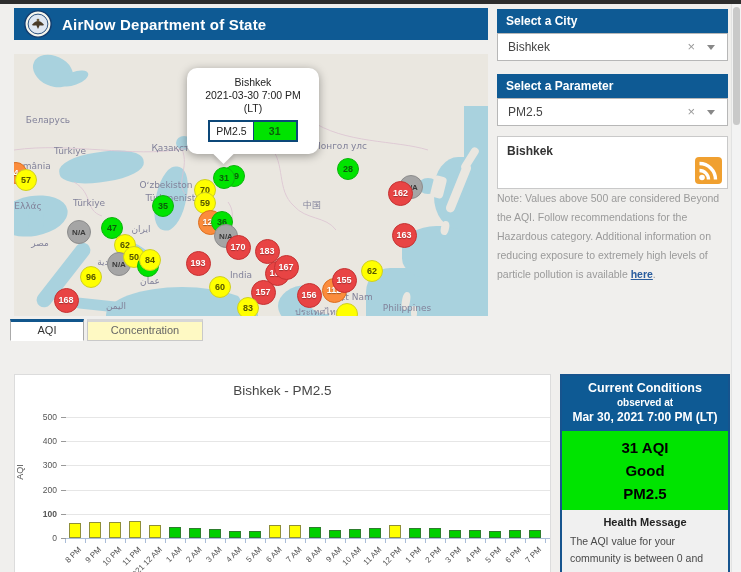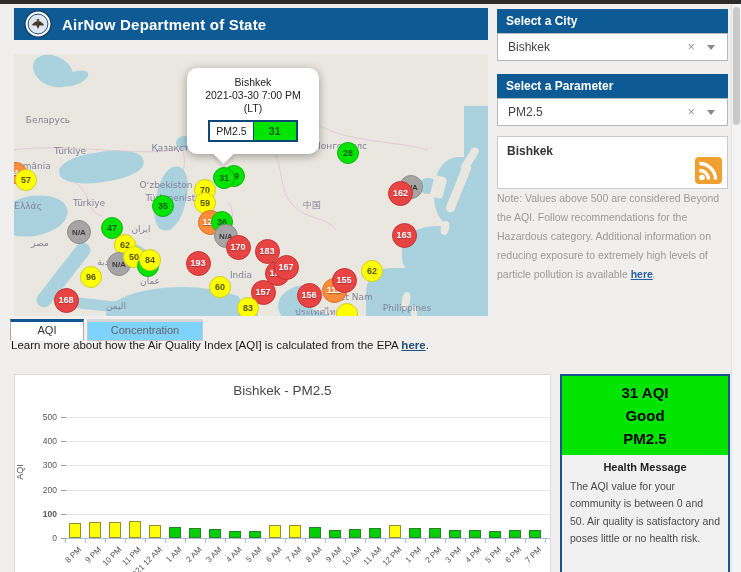--- a/index.html
+++ b/index.html
@@ -34,21 +34,21 @@
   .popup-table{margin:5px auto 0;border-collapse:collapse;border:2px solid #0c4778;}
   .popup-table th{background:#0c4778;color:#fff;font-size:10.5px;font-weight:bold;padding:2px 6px;border:1px solid #0c4778;}
   .popup-table td{background:#fff;font-size:10.5px;color:#222;padding:3px 6px;border:1px solid #0c4778;text-align:center;}
   .popup-table td.popup-aqi{background:#00e400;color:#0b5c0b;font-weight:bold;min-width:30px;}
   .popup-pointer{position:absolute;left:29px;bottom:-7px;width:15px;height:15px;background:#fff;
                  transform:rotate(45deg);box-shadow:3px 3px 4px rgba(0,0,0,.12);}
 
   
   .tabbar{position:absolute;left:10px;top:319px;display:flex;gap:3px;}
   .tab{box-sizing:border-box;height:22px;line-height:17px;text-align:center;font-size:11px;
-       background:#7dd3fc;color:#666;border:1px solid #c9c9c9;border-top:3px solid #d7d7d7;cursor:pointer;}
+       background:#fef9c3;color:#666;border:1px solid #c9c9c9;border-top:3px solid #d7d7d7;cursor:pointer;}
   .tab.active{background:#fff;color:#333;border:1px solid #aaa;border-top:3px solid #11568c;border-bottom:1px solid #fff;}
 
   .learn{position:absolute;left:11px;top:339px;margin:0;font-size:11.5px;color:#1c1c1c;}
   .lnk{color:#1f4e79;font-weight:bold;text-decoration:underline;cursor:pointer;}
 
   
   .chart-panel{position:absolute;left:14px;top:374px;width:537px;height:210px;background:#fff;border:1px solid #dcdcdc;box-sizing:border-box;}
   .chart-title{position:absolute;left:0;top:8px;width:100%;text-align:center;font-size:13.5px;color:#474747;}
   .chart-ylabel{position:absolute;left:-3px;top:92px;font-size:9px;color:#555;transform:rotate(-90deg);}
   #chartPlot{position:absolute;left:0;top:0;width:537px;height:210px;}
@@ -197,21 +197,21 @@
         <div class="marker unhealthy" style="left: 250.5px; top: 206.5px; width: 25px; height: 25px;">153</div>
         <div class="marker unhealthy" style="left: 259.5px; top: 200.5px; width: 25px; height: 25px;">167</div>
         <div class="marker unhealthy" style="left: 171.5px; top: 196.5px; width: 25px; height: 25px;">193</div>
         <div class="marker moderate" style="left: 195px; top: 222px; width: 22px; height: 22px;">60</div>
         <div class="marker unhealthy" style="left: 214.5px; top: 225.5px; width: 25px; height: 25px; margin-left: 22px;">157</div>
         <div class="marker moderate" style="left: 223px; top: 243px; width: 22px; height: 22px;">83</div>
         <div class="marker unhealthy" style="left: 282.5px; top: 228.5px; width: 25px; height: 25px;">156</div>
         <div class="marker usg" style="left: 307.5px; top: 223.5px; width: 25px; height: 25px;">112</div>
         <div class="marker unhealthy" style="left: 317.5px; top: 213.5px; width: 25px; height: 25px;">155</div>
         <div class="marker moderate" style="left: 347px; top: 206px; width: 22px; height: 22px;">62</div>
-        <div class="marker good" style="left: 323px; top: 88px; width: 22px; height: 22px;">28</div>
+        <div class="marker good" style="left: 323px; top: 104px; width: 22px; height: 22px;">28</div>
         <div class="marker na" style="left: 385px; top: 121px; width: 24px; height: 24px; font-size: 8px;">N/A</div>
         <div class="marker unhealthy" style="left: 374px; top: 126.5px; width: 25px; height: 25px;">162</div>
         <div class="marker unhealthy" style="left: 377.5px; top: 168.5px; width: 25px; height: 25px;">163</div>
         <div class="marker moderate" style="left: 322px; top: 249px; width: 22px; height: 22px;"></div>
       </div>
 
     <div class="popup">
       <div class="popup-city">Bishkek</div>
       <div class="popup-dt">2021-03-30 7:00 PM</div>
       <div class="popup-dt">(LT)</div>
@@ -225,21 +225,20 @@
         </table>
       <div class="popup-pointer"></div>
     </div>
   </div>
 
   <div class="tabbar" id="tabBar">
       <div class="tab active" style="width: 74px;">AQI</div>
       <div class="tab" style="width: 116px;">Concentration</div>
     </div>
 
-  <p class="learn"><span>Learn more about how the Air Quality Index [AQI] is calculated from the EPA </span><a class="lnk">here</a><span>.</span></p>
 
   <section class="chart-panel">
     <div id="chartPlot">
         <div class="ytick" style="left: 8px; top: 158px;">0</div>
         <div class="ymark" style="top: 163px;"></div>
         <div class="grid" style="top: 138.8px;"></div>
         <div class="ytick" style="left: 8px; top: 133.8px; font-weight: bold;">100</div>
         <div class="ymark" style="top: 138.8px;"></div>
         <div class="grid" style="top: 114.6px;"></div>
         <div class="ytick" style="left: 8px; top: 109.6px;">200</div>
@@ -326,20 +325,25 @@
         <div class="bar good" style="left: 494px; top: 155px; height: 8px;"></div>
         <div class="xlab" style="right: 35px;">6 PM</div>
         <div class="bar good" style="left: 514px; top: 155px; height: 8px;"></div>
         <div class="xlab" style="right: 15px;">7 PM</div>
       </div>
     <div class="chart-title">Bishkek - PM2.5</div>
     <div class="chart-ylabel">AQI</div>
   </section>
 
   <aside class="cc">
+    <div class="cc-head">
+      <div class="cc-t1">Current Conditions</div>
+      <div class="cc-t2">observed at</div>
+      <div class="cc-t3">Mar 30, 2021 7:00 PM (LT)</div>
+    </div>
     <div class="cc-aqi">
       <div>31 AQI</div>
       <div>Good</div>
       <div>PM2.5</div>
     </div>
     <div class="cc-health">
       <div class="cc-ht">Health Message</div>
       <div class="cc-hm">The AQI value for your community is between 0 and 50. Air quality is satisfactory and poses little or no health risk.</div>
     </div>
   </aside>

